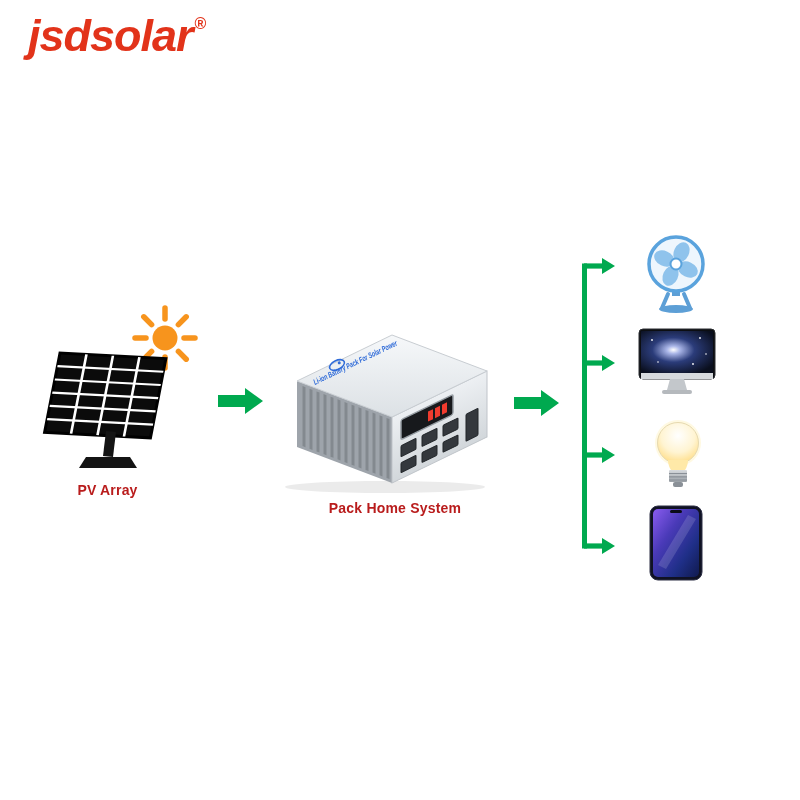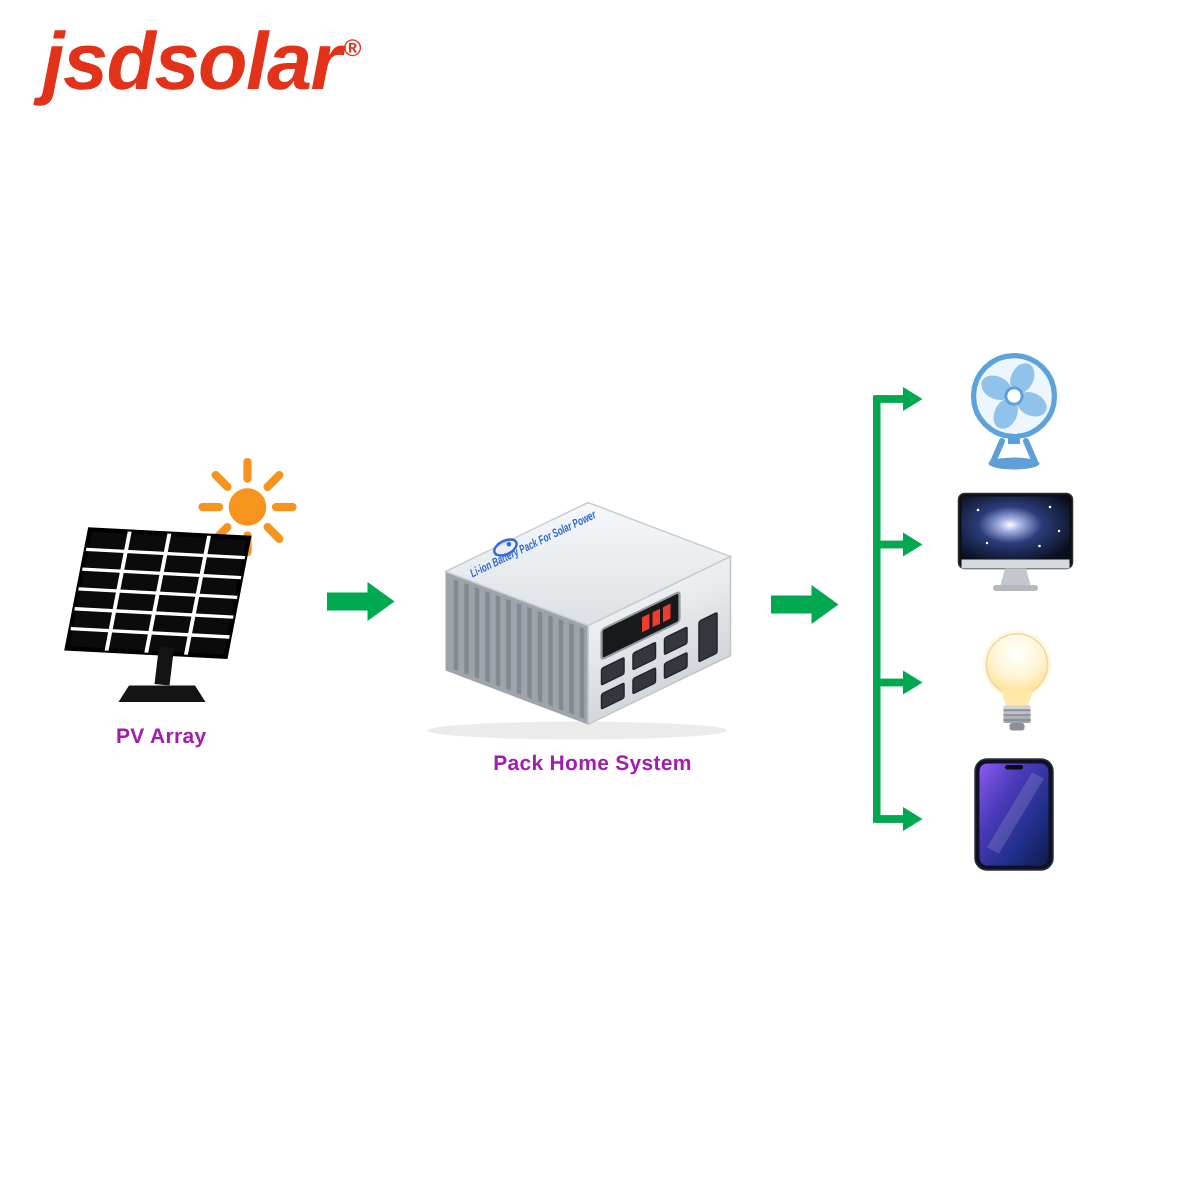--- a/index.html
+++ b/index.html
@@ -1,22 +1,22 @@
 <!DOCTYPE html>
 <html><head>
 <meta charset="utf-8">
 <style>
   html,body{margin:0;padding:0;background:#fff;}
   .canvas{position:relative;width:800px;height:800px;background:#ffffff;overflow:hidden;
           font-family:"Liberation Sans",sans-serif;}
   .abs{position:absolute;}
   .logo{left:28px;top:10px;white-space:nowrap;}
-  .logo-text{font-size:54px;font-weight:bold;font-style:italic;color:#e2331a;letter-spacing:-1px;}
+  .logo-text{font-size:45px;font-weight:bold;font-style:italic;color:#e2331a;letter-spacing:-1px;}
   .logo-reg{font-size:16px;font-weight:bold;color:#e2331a;position:relative;top:-22px;left:2px;}
-  .caption{font-size:14px;font-weight:bold;color:#a21caf;text-align:center;letter-spacing:.2px;}
+  .caption{font-size:14px;font-weight:bold;color:#b91c1c;text-align:center;letter-spacing:.2px;}
   svg{display:block;}
 </style>
 </head>
 <body>
 
 <div class="canvas">
 
   <div class="abs logo">
     <span class="logo-text">jsdsolar</span><span class="logo-reg">®</span>
   </div>

